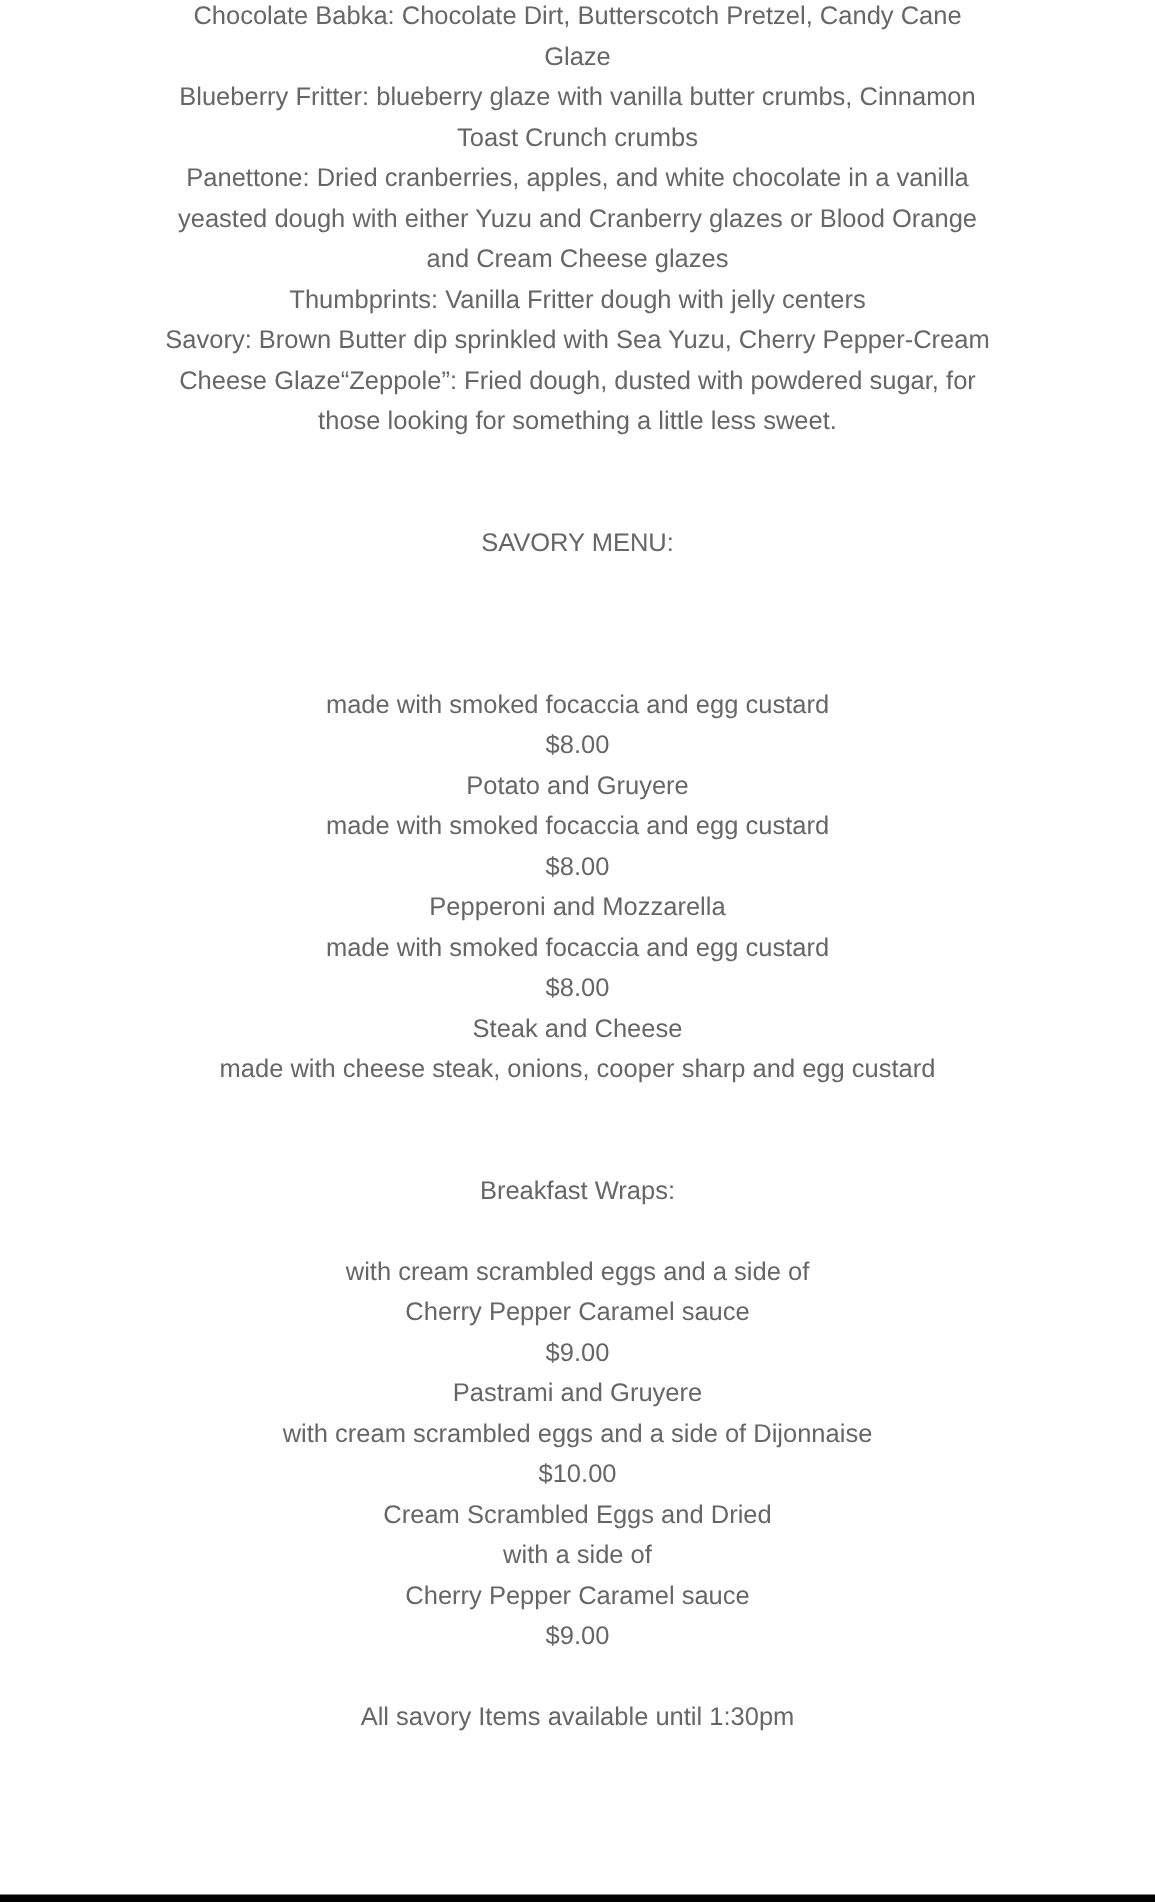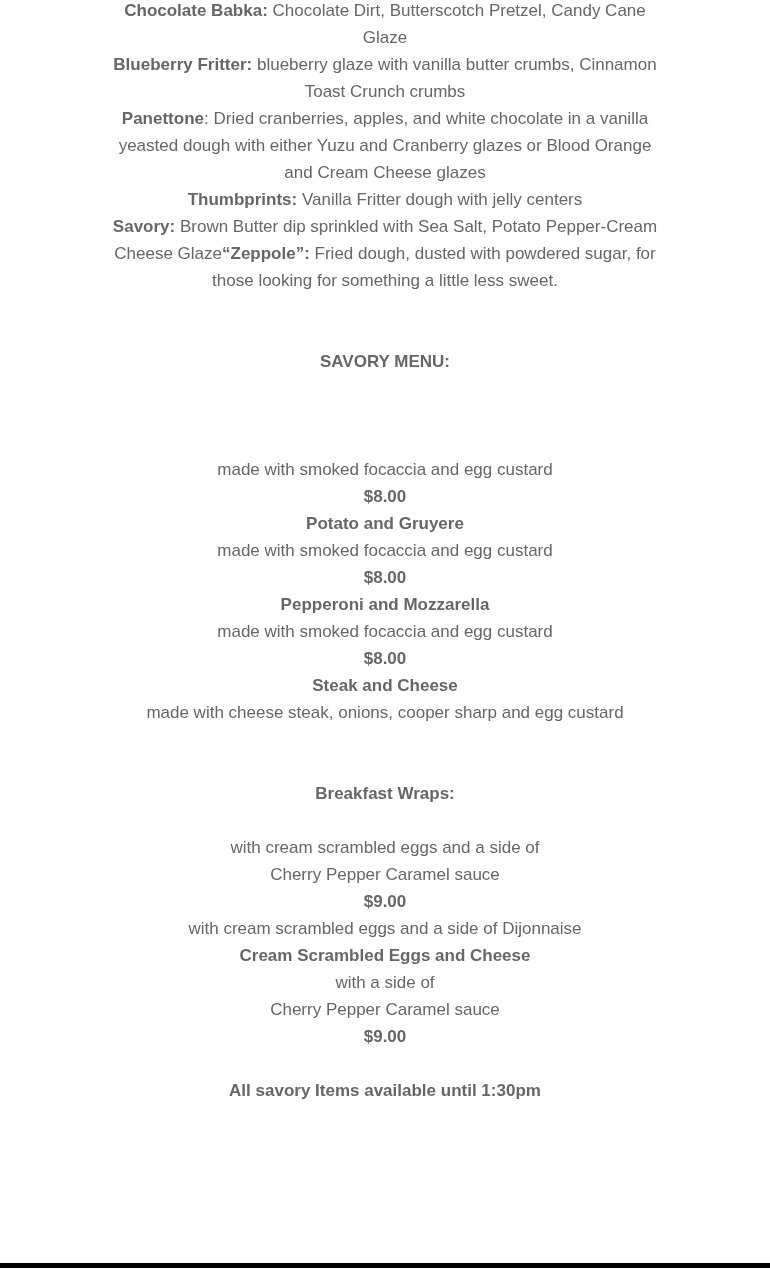--- a/index.html
+++ b/index.html
@@ -21,21 +21,21 @@
     font-size: 17px;
     line-height: 27px;
     color: #666666;
     -webkit-font-smoothing: antialiased;
   }
   .menu-content p {
     margin: 0;
     padding: 0;
   }
   .menu-content .bold {
-    font-weight: 700;
+    font-weight: 400;
   }
   .spacer {
     width: 100%;
   }
   .footer-bar {
     position: absolute;
     left: 0;
     top: 1263px;
     width: 770px;
     height: 5px;
@@ -43,41 +43,43 @@
   }
 </style>
 </head>
 <body style="background: rgb(255, 255, 255);">
 
 <div class="menu-content" style="color: rgb(102, 102, 102);">
     <p><span class="bold">Chocolate Babka:</span><span> Chocolate Dirt, Butterscotch Pretzel, Candy Cane</span><br><span>Glaze</span></p>
     <p><span class="bold">Blueberry Fritter:</span><span> blueberry glaze with vanilla butter crumbs, Cinnamon</span><br><span>Toast Crunch crumbs</span></p>
     <p><span class="bold">Panettone</span><span>: Dried cranberries, apples, and white chocolate in a vanilla</span><br><span>yeasted dough with either Yuzu and Cranberry glazes or Blood Orange</span><br><span>and Cream Cheese glazes</span></p>
     <p><span class="bold">Thumbprints:</span><span> Vanilla Fritter dough with jelly centers</span></p>
-    <p><span class="bold">Savory:</span><span> Brown Butter dip sprinkled with Sea Salt, Potato Pepper-Cream</span><br><span>Cheese Glaze</span><span class="bold">“Zeppole”:</span><span> Fried dough, dusted with powdered sugar, for</span><br><span>those looking for something a little less sweet.</span></p>
+    <p><span class="bold">Savory:</span><span> Brown Butter dip sprinkled with Sea Yuzu, Cherry Pepper-Cream</span><br><span>Cheese Glaze</span><span class="bold">“Zeppole”:</span><span> Fried dough, dusted with powdered sugar, for</span><br><span>those looking for something a little less sweet.</span></p>
     <div class="spacer" style="height: 54px;"></div>
     <p><span class="bold">SAVORY MENU:</span></p>
     <div class="spacer" style="height: 54px;"></div>
     <div class="spacer" style="height: 27px;"></div>
     <p><span>made with smoked focaccia and egg custard</span></p>
     <p><span class="bold">$8.00</span></p>
     <p><span class="bold">Potato and Gruyere</span></p>
     <p><span>made with smoked focaccia and egg custard</span></p>
     <p><span class="bold">$8.00</span></p>
     <p><span class="bold">Pepperoni and Mozzarella</span></p>
     <p><span>made with smoked focaccia and egg custard</span></p>
     <p><span class="bold">$8.00</span></p>
     <p><span class="bold">Steak and Cheese</span></p>
     <p><span>made with cheese steak, onions, cooper sharp and egg custard</span></p>
     <div class="spacer" style="height: 54px;"></div>
     <p><span class="bold">Breakfast Wraps:</span></p>
     <div class="spacer" style="height: 27px;"></div>
     <p><span>with cream scrambled eggs and a side of</span><br><span>Cherry Pepper Caramel sauce</span></p>
     <p><span class="bold">$9.00</span></p>
+    <p><span class="bold">Pastrami and Gruyere</span></p>
     <p><span>with cream scrambled eggs and a side of Dijonnaise</span></p>
-    <p><span class="bold">Cream Scrambled Eggs and Cheese</span></p>
+    <p><span class="bold">$10.00</span></p>
+    <p><span class="bold">Cream Scrambled Eggs and Dried</span></p>
     <p><span>with a side of</span><br><span>Cherry Pepper Caramel sauce</span></p>
     <p><span class="bold">$9.00</span></p>
     <div class="spacer" style="height: 27px;"></div>
     <p><span class="bold">All savory Items available until 1:30pm</span></p>
   </div>
 
 <div class="footer-bar" style="background: rgb(0, 0, 0);"></div>
 
 </body></html>

